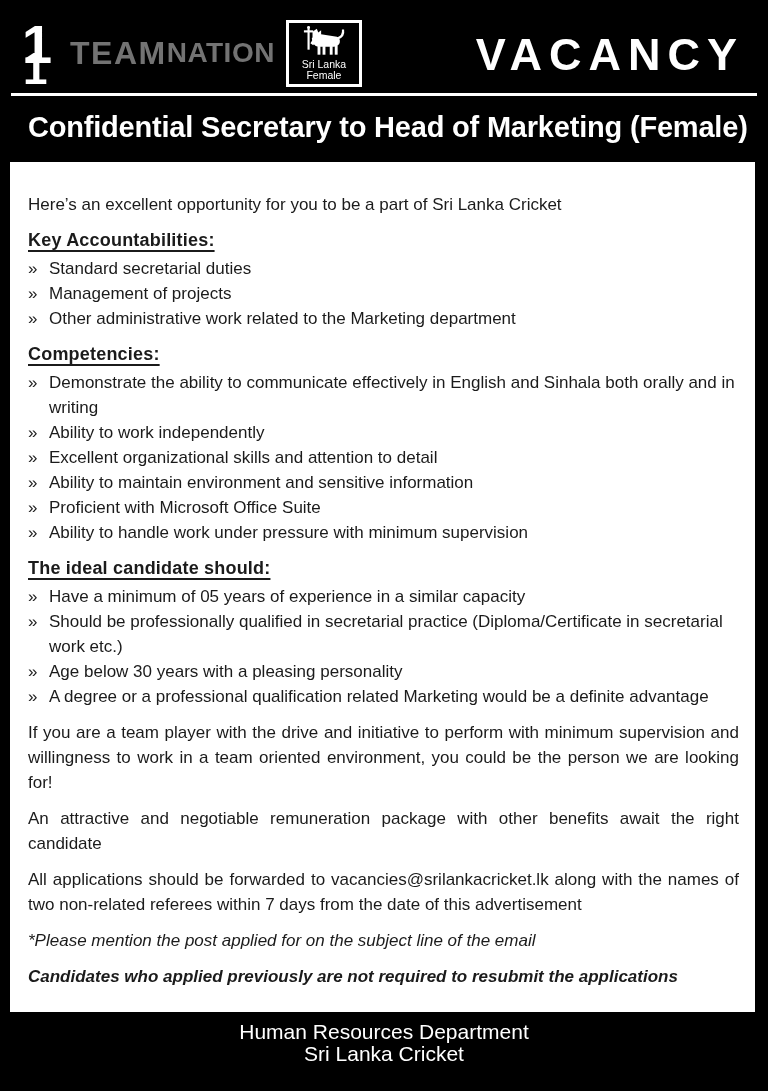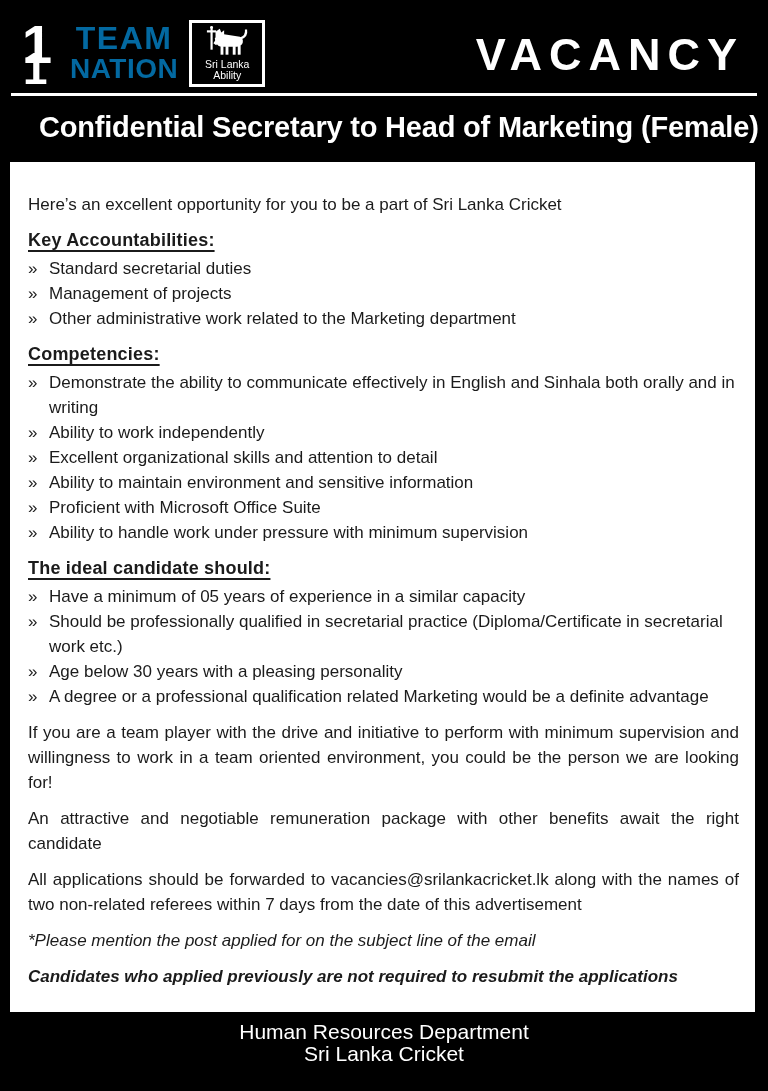--- a/index.html
+++ b/index.html
@@ -21,21 +21,21 @@
     padding: 14px 24px 0 22px;
   }
   .brand { display: flex; align-items: center; gap: 11px; }
   .one-block { position: relative; width: 37px; height: 66px; color: #fff; }
   .one-a, .one-b {
     position: absolute; font-weight: 800; line-height: 1;
     font-family: "Liberation Sans", sans-serif;
   }
   .one-a { left: 0; top: -4px; font-size: 54px; }
   .one-b { left: 1px; top: 26px; font-size: 44px; }
-  .brand-words { display: flex; flex-direction: column; justify-content: center; color: #0369a1; align-items: center; }
+  .brand-words { display: flex; flex-direction: row; justify-content: center; color: #737373; }
   .brand-team {
     font-size: 32px; font-weight: 800; line-height: 31px; letter-spacing: 1.5px;
   }
   .brand-nation {
     font-size: 28px; font-weight: 800; line-height: 30px; letter-spacing: 0.5px;
   }
   .crest {
     width: 76px; height: 67px;
     border: 3px solid #fff;
     background: #000;
@@ -54,21 +54,20 @@
   
   .rule { height: 3px; background: #fff; margin: 0 11px; }
   .title-band {
     height: 66px;
     display: flex; align-items: center;
     padding: 0 24px 4px 28px;
   }
   .title-band h1 {
     color: #fff; font-size: 29px; font-weight: 700; letter-spacing: -0.2px;
     white-space: nowrap;
-    margin-left: 11px;
   }
 
   
   .panel {
     background: #fff;
     margin: 0 13px 0 10px;
     height: 850px;
     padding: 24px 16px 0 18px;
     color: #1b1b1b;
     font-size: 17px;
@@ -140,21 +139,21 @@
             <path d="M17 18 L13 24 L17 27 L21 21 Z"></path>
 
             <rect x="23" y="28" width="4" height="12"></rect>
             <rect x="30" y="28" width="4" height="12"></rect>
             <rect x="40" y="28" width="4" height="12"></rect>
             <rect x="47" y="27" width="4" height="13"></rect>
           </g>
         </svg>
       </span>
       <span class="crest-line">Sri Lanka</span>
-      <span class="crest-line">Ability</span>
+      <span class="crest-line">Female</span>
     </div>
   </div>
   <div class="vacancy">VACANCY</div>
 </div>
 
 <div class="rule"></div>
 
 <div class="title-band">
   <h1>Confidential Secretary to Head of Marketing (Female)</h1>
 </div>

